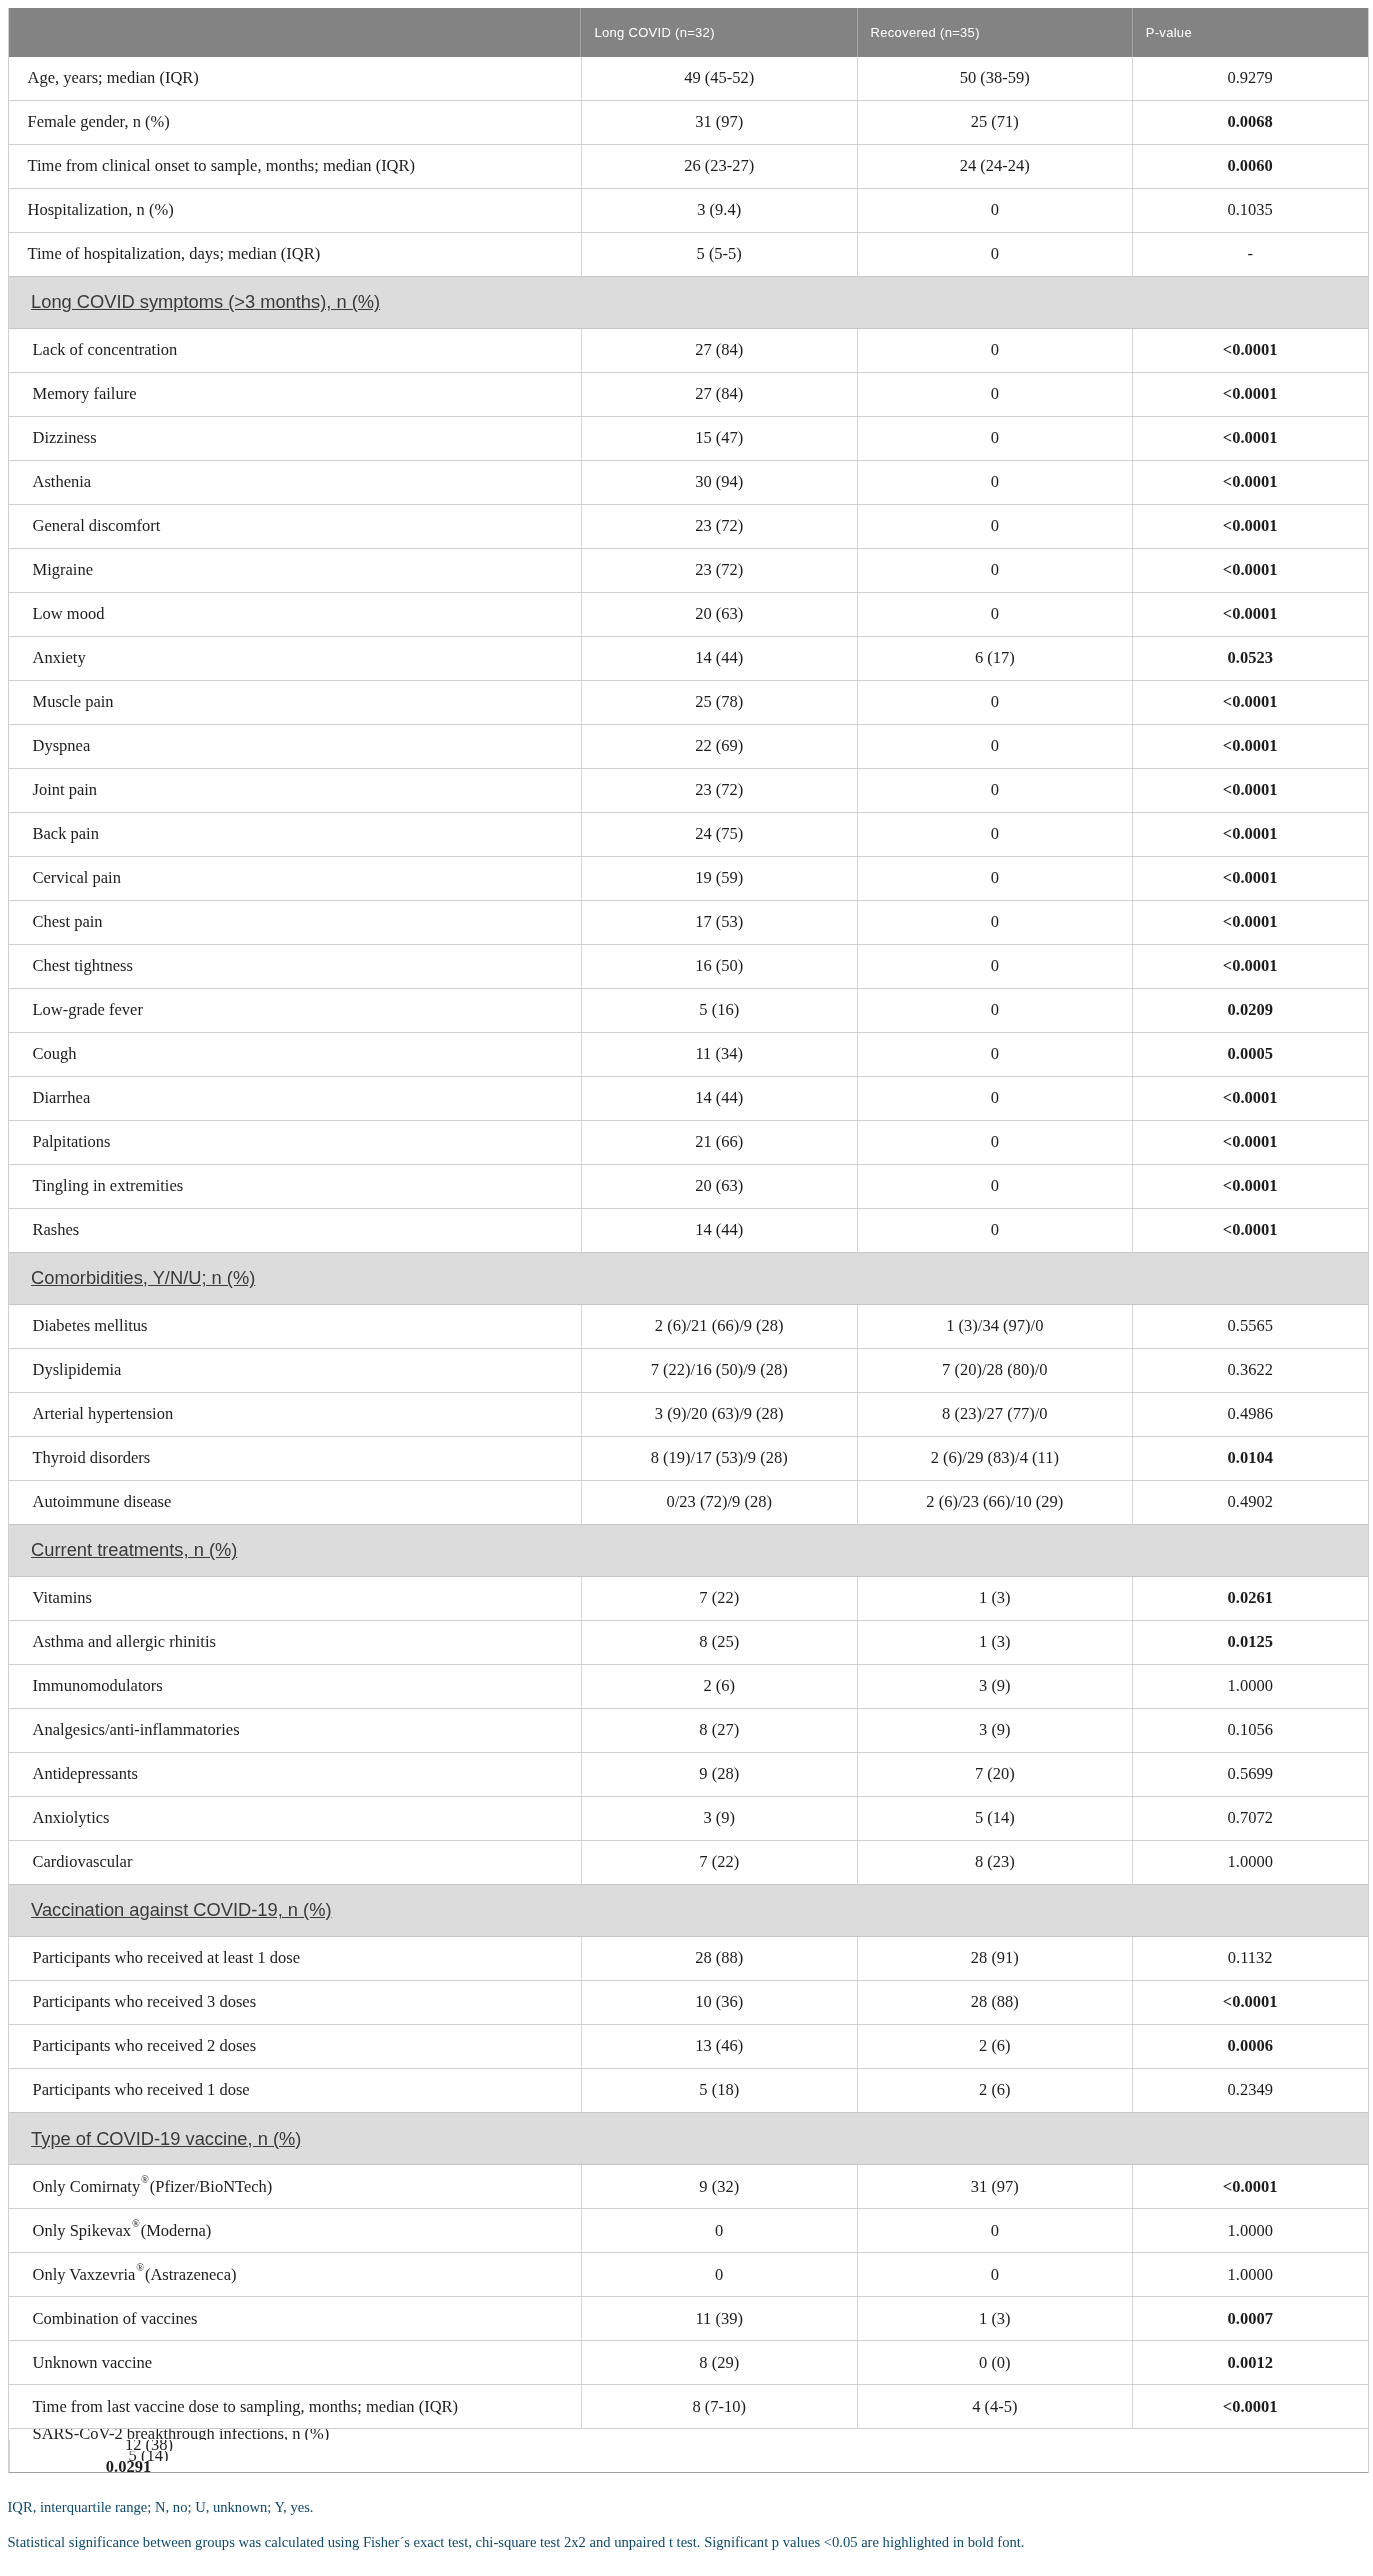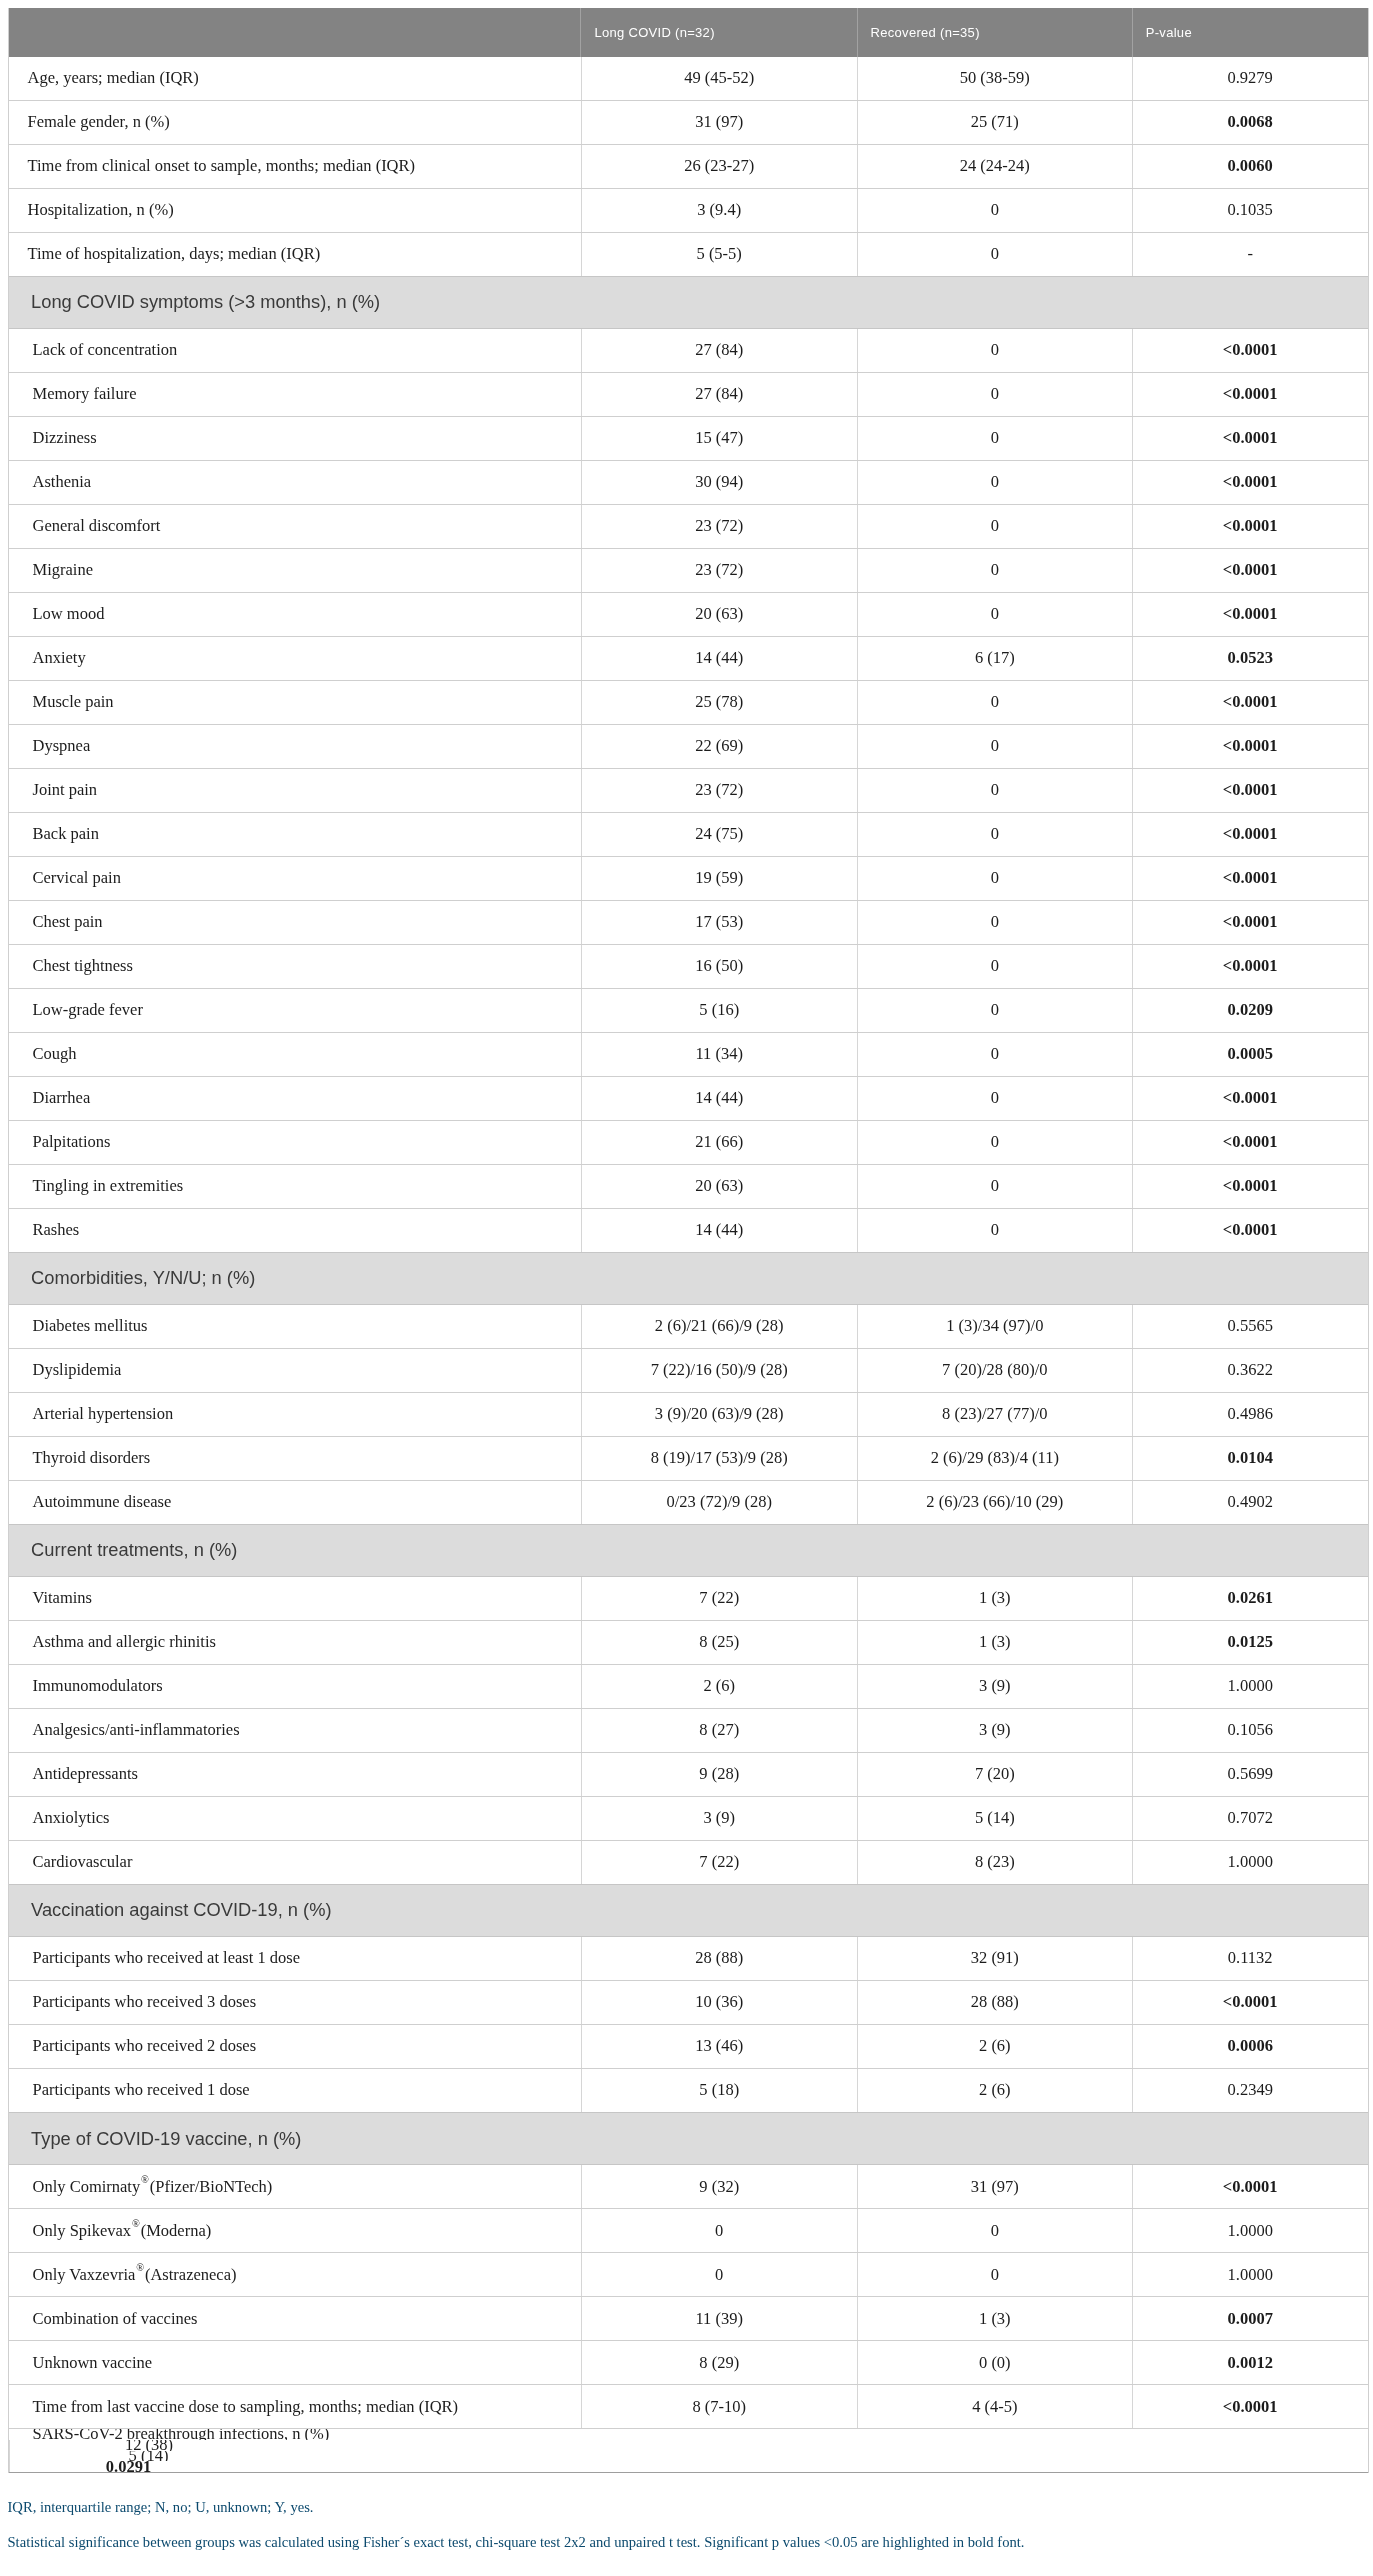--- a/index.html
+++ b/index.html
@@ -41,21 +41,21 @@
   }
   .row.header .c0{border-left:none;padding-left:19px;}
 
   .row.section{
     background:var(--section-bg);height:53px;
     border-bottom:0.9px solid #c6c6c6;border-top:0.9px solid #c6c6c6;margin-top:-0.9px;
   }
   .row.section .cell{
     width:100%;padding-left:22.6px;
     font-family:"Liberation Sans", sans-serif;
-    font-size:18.3px;color:var(--section-text);
+    font-size:18.3px;color:var(--section-text);text-decoration:underline;
   }
 
   .row.data{background:#ffffff;height:44px;border-bottom:0.9px solid var(--border-light);font-size:16.5px;}
   .row.data .c1,.row.data .c2,.row.data .c3{border-left:0.9px solid var(--border-inner);}
   .row.data.indent-1 .c0{padding-left:19px;}
   .row.data.indent-2 .c0{padding-left:24px;}
   .row.data:last-child{border-bottom:0.9px solid var(--table-bottom);flex-direction:column;}
   .p-bold{font-weight:bold;}
   sup.reg-mark{font-size:10.3px;line-height:0;position:relative;top:-6.6px;margin:0 0.9px;}
 
@@ -386,21 +386,21 @@
       <div class="cell c3">1.0000</div>
     </div>
     <div class="row section">
       <div class="cell ">Vaccination against COVID-19, n (%)</div>
     </div>
     <div class="row data indent-2">
       <div class="cell c0">
         <span>Participants who received at least 1 dose</span>
       </div>
       <div class="cell c1">28 (88)</div>
-      <div class="cell c2">32 (91)</div>
+      <div class="cell c2">28 (91)</div>
       <div class="cell c3">0.1132</div>
     </div>
     <div class="row data indent-2">
       <div class="cell c0">
         <span>Participants who received 3 doses</span>
       </div>
       <div class="cell c1">10 (36)</div>
       <div class="cell c2">28 (88)</div>
       <div class="cell c3 p-bold">&lt;0.0001</div>
     </div>

